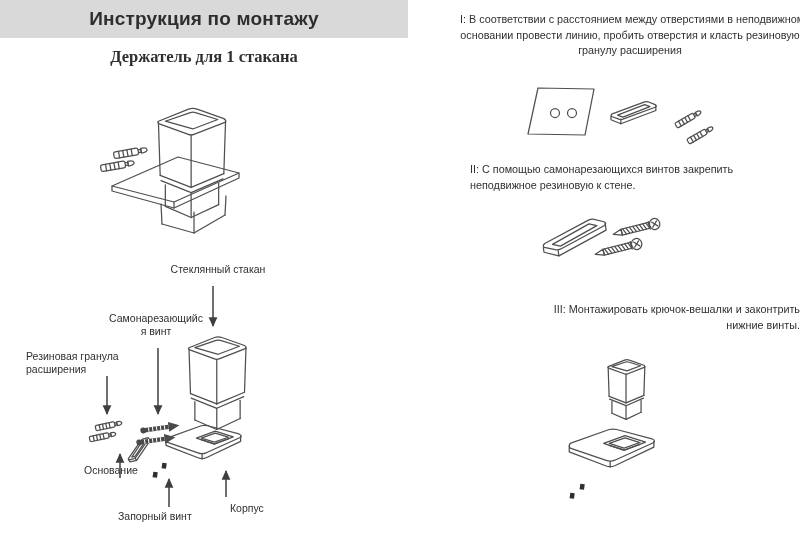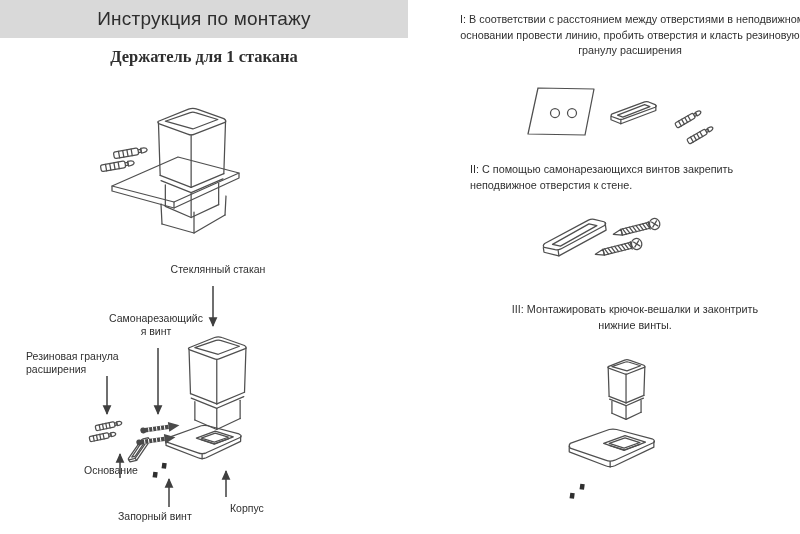--- a/index.html
+++ b/index.html
@@ -1,26 +1,26 @@
 <!DOCTYPE html>
 <html><head>
 <meta charset="utf-8">
 <style>
   html,body{margin:0;padding:0;background:#fff;}
   .page{position:relative;width:800px;height:534px;background:#ffffff;overflow:hidden;
         font-family:"Liberation Sans",sans-serif;color:#333;}
   .header-bar{position:absolute;left:0;top:0;width:408px;height:38px;background:#d9d9d9;
               display:flex;align-items:center;justify-content:center;}
-  .header-title{font-size:19px;font-weight:400;color:#2e2e2e;letter-spacing:.2px;}
+  .header-title{font-size:19px;font-weight:700;color:#2e2e2e;letter-spacing:.2px;}
   .subtitle{position:absolute;left:0;top:47px;width:408px;text-align:center;
             font-size:16.5px;font-weight:700;color:#2e2e2e;font-family:Liberation Serif, serif;}
   .step-text{position:absolute;font-size:10.8px;line-height:15.5px;color:#303030;white-space:pre;}
   .step1{left:460px;top:12px;width:340px;text-align:center;}
   .step2{left:470px;top:162px;width:330px;text-align:left;}
-  .step3{left:470px;top:302px;width:330px;text-align:center;}
+  .step3{left:470px;top:302px;width:330px;text-align:right;}
   .assembled{position:absolute;left:98px;top:92px;}
   .exploded{position:absolute;left:20px;top:258px;width:268px;height:276px;}
   .exploded svg{position:absolute;left:0;top:0;}
   .lbl{position:absolute;font-size:10.5px;line-height:13px;color:#2f2f2f;white-space:pre-line;}
   .lbl-cup{left:128px;top:5px;width:140px;text-align:center;}
   .lbl-screw{left:84px;top:54px;width:104px;text-align:center;}
   .lbl-rubber{left:6px;top:92px;width:110px;text-align:left;}
   .lbl-base{left:64px;top:206px;width:90px;}
   .lbl-lock{left:98px;top:252px;width:110px;}
   .lbl-corpus{left:190px;top:244px;width:70px;margin-left:20px;}
@@ -160,21 +160,21 @@
   <svg class="ill1 draw" width="230" height="82" viewBox="0 0 230 82">
     <path d="M33,6 L89,7 L80,53 L23,52 Z" fill="#fff"></path>
     <circle cx="50" cy="31" r="4.5" stroke="#5b6d7c"></circle>
     <circle cx="67" cy="31" r="4.5" stroke="#5b6d7c"></circle>
     <use href="#bracket" transform="translate(102,16) scale(0.66)"></use>
     <use href="#dowel" transform="translate(168,40) rotate(-30) scale(0.8)"></use>
     <use href="#dowel" transform="translate(180,56) rotate(-30) scale(0.8)"></use>
   </svg>
 
   <div class="step-text step2">II: С помощью самонарезающихся винтов закрепить
-неподвижное отверстия к стене.</div>
+неподвижное резиновую к стене.</div>
 
   <svg class="ill2 draw" width="185" height="95" viewBox="0 0 185 95">
     <use href="#bracket" transform="translate(6,18) rotate(-8) scale(0.95)"></use>
     <use href="#screw2" transform="translate(82,24) rotate(-14) scale(0.86)"></use>
     <use href="#screw2" transform="translate(64,44) rotate(-14) scale(0.86)"></use>
   </svg>
 
   <div class="step-text step3">III: Монтажировать крючок-вешалки и законтрить
 нижние винты.</div>
 

